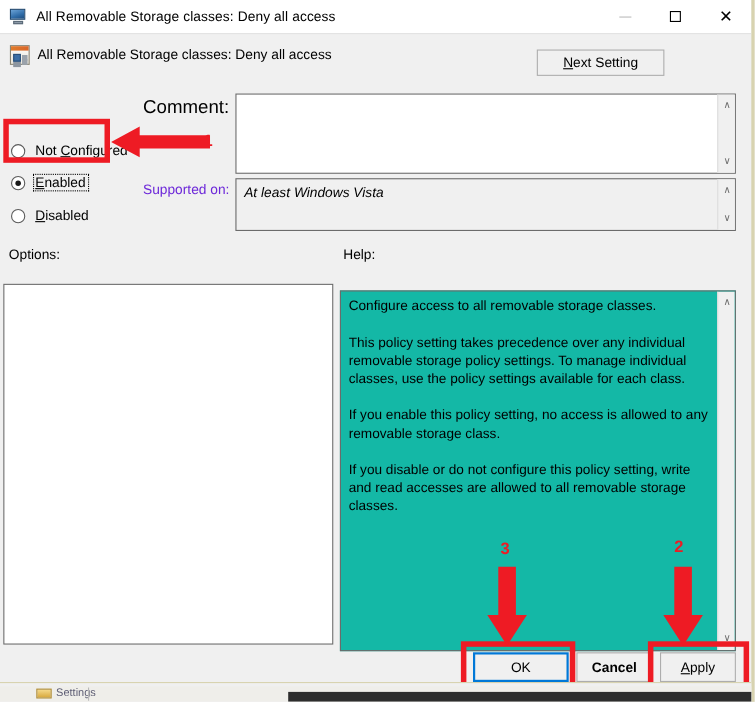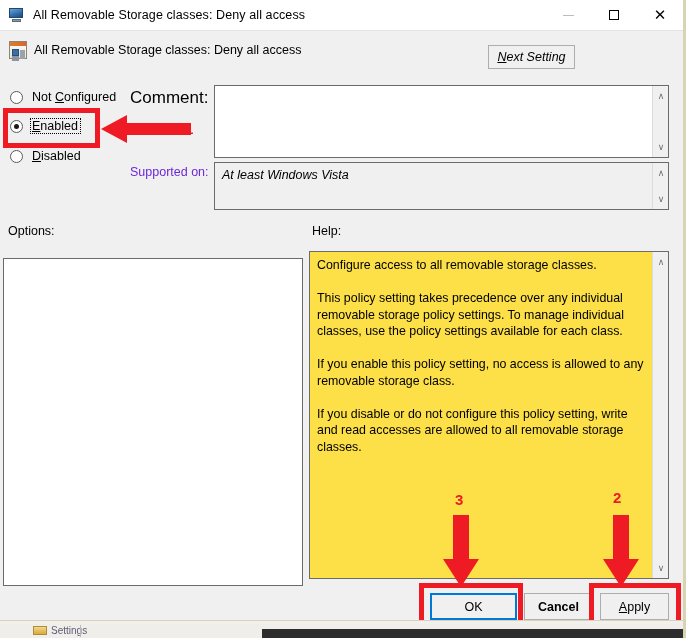--- a/index.html
+++ b/index.html
@@ -109,29 +109,30 @@
     background: #f0f0f0;
     border: 1px solid #adadad;
     font-family: "Liberation Sans", sans-serif;
     font-size: 12.5px;
     color: #000;
     cursor: default;
     padding: 0;
     display: flex; align-items: center; justify-content: center;
   }
   #btn-prev { left: 371px; width: 110px; }
-  #btn-next { left: 488px; width: 87px; font-style: italic; }
+  #btn-next { left: 488px; width: 116px; }
   .u { text-decoration: underline; }
 
   
   .radio-row {
     position: absolute;
     display: flex;
     align-items: center;
     height: 18px;
+    margin-top: 40px;
   }
   #radio-notconf { left: 10px; top: 88px; }
   #radio-enabled { left: 10px; top: 117px; }
   #radio-disabled { left: 10px; top: 147px; }
   .radio-circle {
     width: 13px; height: 13px; border-radius: 50%;
     border: 1px solid #5a5a5a;
     background: #ffffff;
     position: relative;
     flex: none;
@@ -214,23 +215,23 @@
   }
   #options-panel {
     position: absolute;
     left: 3px; top: 258px;
     width: 300px; height: 328px;
     background: #ffffff;
     border: 1px solid #6b6b6b;
   }
   #help-panel {
     position: absolute;
-    left: 309px; top: 251px;
+    left: 309px; top: 264px;
     width: 360px; height: 328px;
-    background: #fde047;
+    background: #14b8a6;
     border: 1px solid #6b6b6b;
     overflow: hidden;
   }
   #help-text {
     position: absolute;
     left: 7px; top: 5px;
     width: 327px;
     font-size: 12.4px;
     line-height: 16.5px;
     color: #000;

